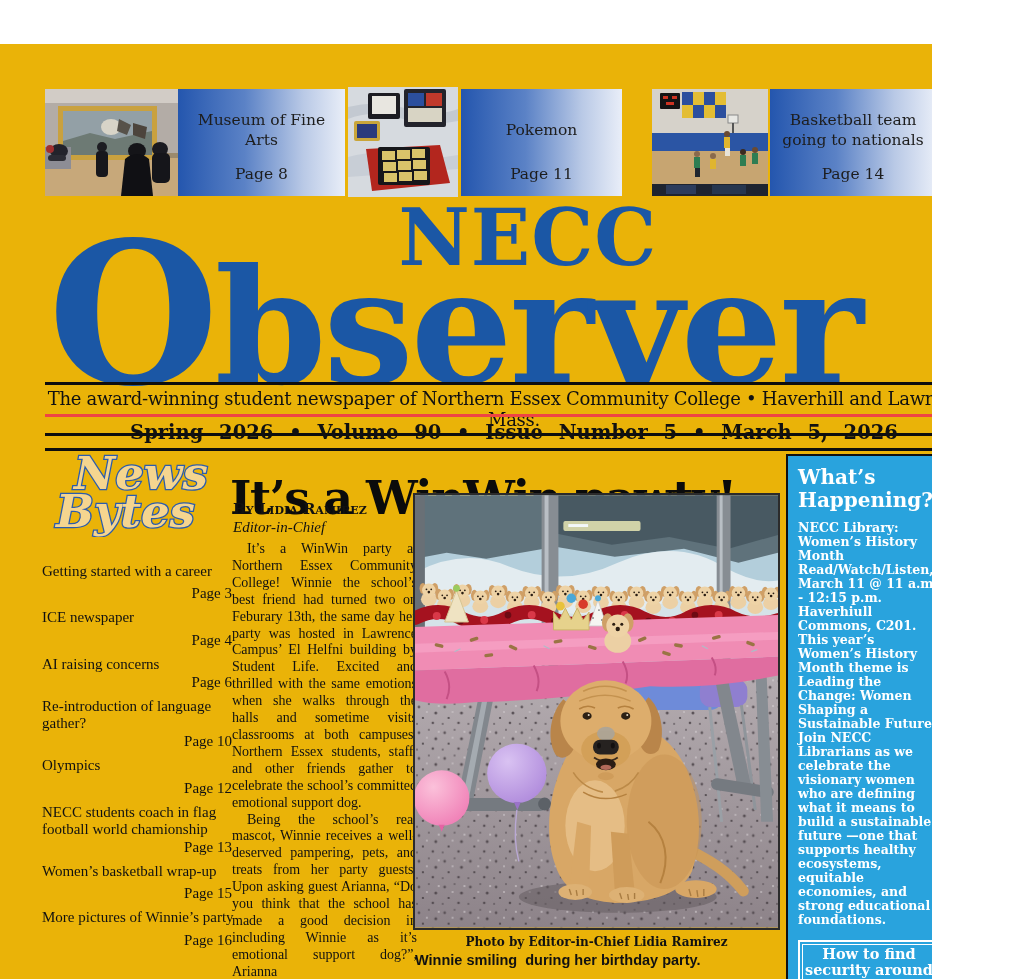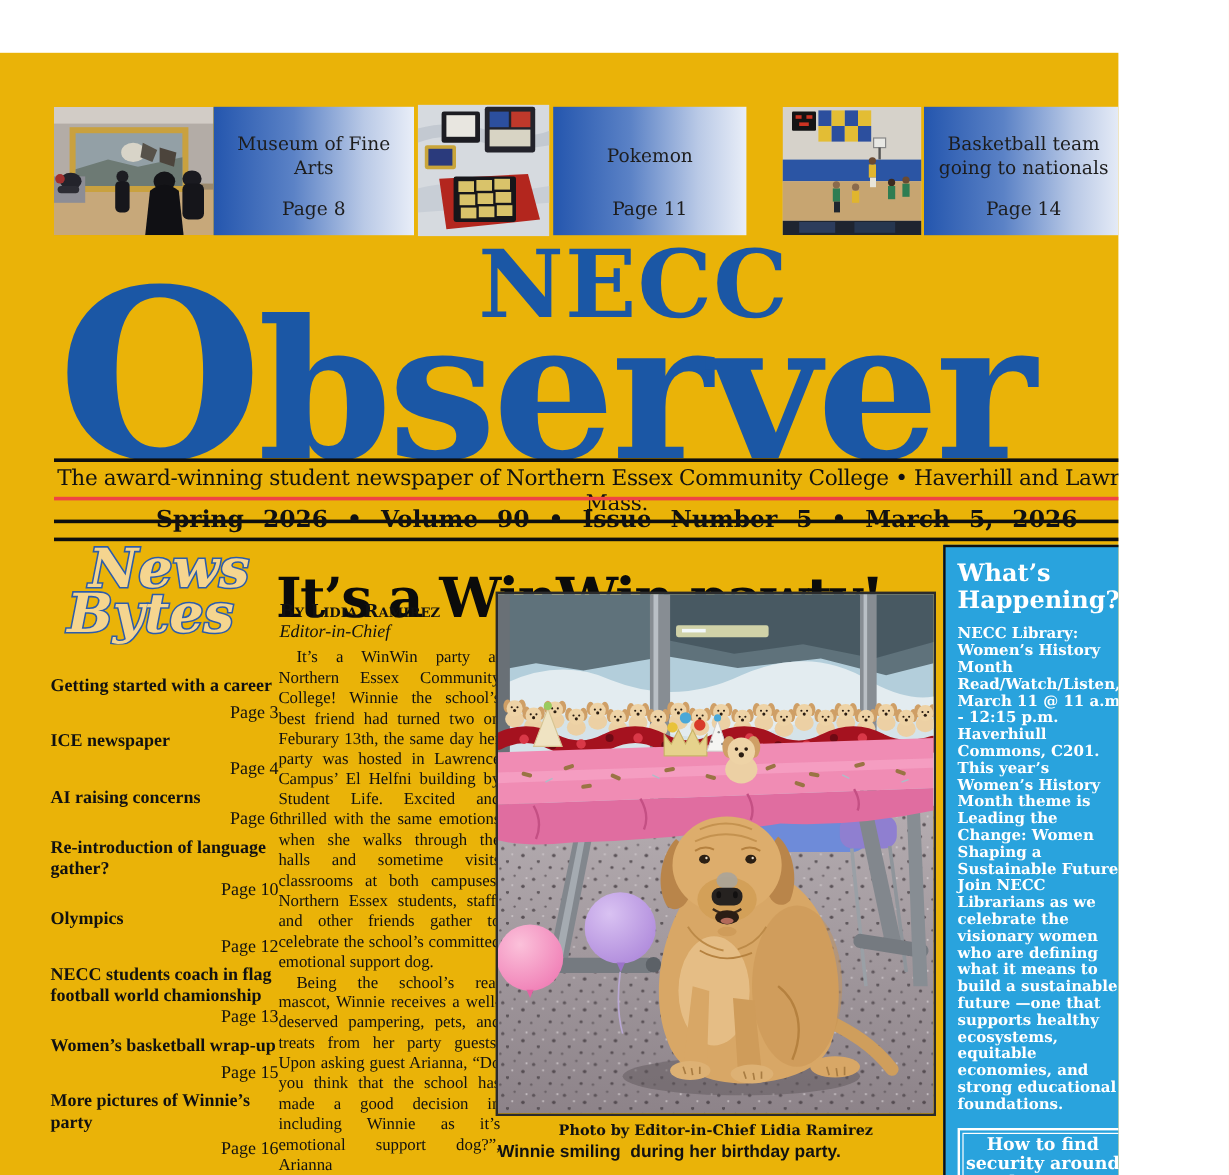--- a/index.html
+++ b/index.html
@@ -30,21 +30,21 @@
            border-top:3px solid #0e0e0e;border-bottom:3px solid #0e0e0e;
            font-family:"DejaVu Serif",serif;font-size:18px;padding:3px 0;letter-spacing:-0.3px;}
   .dateline{position:absolute;left:45px;top:370px;width:938px;text-align:center;
             border-top:3px solid #ef4444;border-bottom:3px solid #0e0e0e;
             font-family:"DejaVu Serif",serif;font-size:19.5px;padding:4px 0;word-spacing:9px;font-weight:bold;}
 
   
   .newsbytes{position:absolute;left:42px;top:405px;width:192px;}
   .nb-list{margin-top:22px;}
   .nb-item{margin-bottom:7px;}
-  .nb-title{font-family:"Liberation Serif",serif;font-weight:bold;font-size:15px;line-height:1.15;}
+  .nb-title{font-family:"Liberation Serif",serif;font-weight:normal;font-size:15px;line-height:1.15;}
   .nb-page{text-align:right;font-size:15px;margin-top:5px;padding-right:2px;}
 
   
   .headline{position:absolute;left:230px;top:400px;width:560px;white-space:nowrap;
             font-family:"DejaVu Serif",serif;font-weight:bold;font-size:46px;line-height:1;
             letter-spacing:-1.5px;color:#0b0b0b;}
   .byline{position:absolute;left:233px;top:456px;width:184px;}
   .byline .by{font-family:"DejaVu Serif",serif;font-weight:bold;font-size:15px;font-variant:small-caps;}
   .byline .role{font-family:"Liberation Serif",serif;font-style:italic;font-size:15px;margin-top:1px;}
   .bodycol{position:absolute;left:232px;top:497px;width:185px;height:436px;overflow:hidden;

